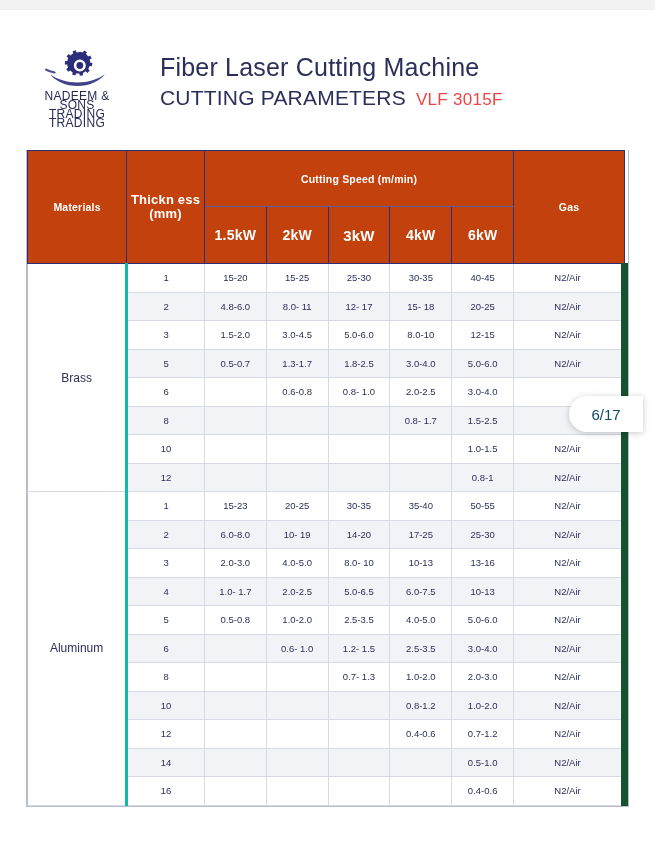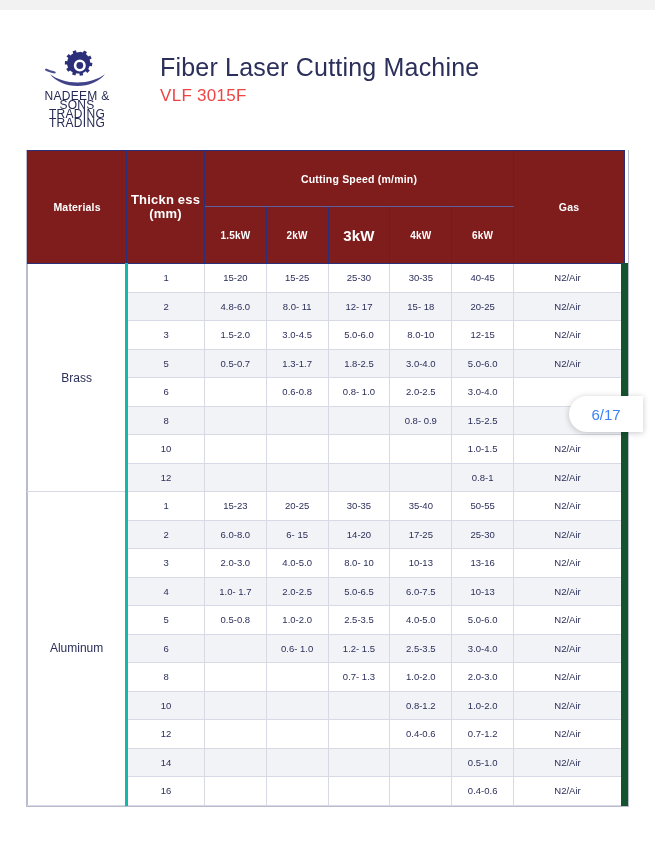--- a/index.html
+++ b/index.html
@@ -81,37 +81,37 @@
     margin: 22px 26px 0 26px;
     border: 1px solid #b9bccd;
     border-top: none;
   }
   table {
     border-collapse: collapse;
     width: 100%;
     table-layout: fixed;
   }
   thead th {
-    background: #7f1d1d;
+    background: #c2410c;
     color: #ffffff;
     font-weight: bold;
     border: 1px solid #2b2f7a;
     text-align: center;
     vertical-align: middle;
     font-size: 10px;
     letter-spacing: 0.2px;
   }
   th.speed-group {
     font-size: 10.5px;
     height: 56px;
     border-bottom: 1px solid #5b5fa0;
   }
   th.sub-kw {
     height: 57px;
-    font-size: 10px;
+    font-size: 14px;
     border-top: 1px solid #5b5fa0;
   }
   th.sub-kw.big {
     font-size: 15px;
   }
   th.tall {
     height: 113px;
   }
   th.materials { font-size: 10.5px; margin-left: 45px; }
   th.thickness { font-size: 13px; line-height: 14px;}
@@ -147,21 +147,21 @@
     top: 396px;
     width: 74px;
     height: 36px;
     background: #ffffff;
     border-radius: 24px 0 0 24px;
     box-shadow: 0 1px 6px rgba(0,0,0,0.22);
     display: flex;
     align-items: center;
     justify-content: center;
     font-size: 15px;
-    color: #3b82f6;
+    color: #0c4a6e;
   }
 </style>
 </head>
 <body>
 
 <div id="page">
 
   <div class="topbar"></div>
 
   <div class="header">
@@ -175,20 +175,21 @@
             <path d="M2 20.5c2.5 1.2 5.5 2.2 8.8 3 .5.1.9.5.9 1 0 .6-.5 1-1.1.9-3.4-.7-6.5-1.7-9.1-3-.6-.3-.7-1.1-.1-1.5.2-.2.4-.2.6-.4z" opacity="0.85"></path>
           </g>
         </svg>
       </div>
       <div class="logo-text">NADEEM &amp; SONS</div>
       <div class="logo-text">TRADING TRADING</div>
     </div>
     <div class="title-block">
       <div class="title-main">Fiber Laser Cutting Machine</div>
       <div class="title-sub-row">
+        <span class="title-sub">CUTTING PARAMETERS</span>
         <span class="title-model">VLF 3015F</span>
       </div>
     </div>
   </div>
 
   <div class="table-wrap">
     <table>
       <colgroup>
         <col class="c-mat">
           <col class="c-thk">
@@ -259,21 +260,21 @@
             <td>0.8- 1.0</td>
             <td>2.0-2.5</td>
             <td>3.0-4.0</td>
             <td class="gas-cell"></td>
           </tr>
           <tr class="alt">
             <td class="thick-cell">8</td>
             <td></td>
             <td></td>
             <td></td>
-            <td>0.8- 0.9</td>
+            <td>0.8- 1.7</td>
             <td>1.5-2.5</td>
             <td class="gas-cell"></td>
           </tr>
           <tr>
             <td class="thick-cell">10</td>
             <td></td>
             <td></td>
             <td></td>
             <td></td>
             <td>1.0-1.5</td>
@@ -294,21 +295,21 @@
             <td>15-23</td>
             <td>20-25</td>
             <td>30-35</td>
             <td>35-40</td>
             <td>50-55</td>
             <td class="gas-cell">N2/Air</td>
           </tr>
           <tr class="alt">
             <td class="thick-cell">2</td>
             <td>6.0-8.0</td>
-            <td>6- 15</td>
+            <td>10- 19</td>
             <td>14-20</td>
             <td>17-25</td>
             <td>25-30</td>
             <td class="gas-cell">N2/Air</td>
           </tr>
           <tr>
             <td class="thick-cell">3</td>
             <td>2.0-3.0</td>
             <td>4.0-5.0</td>
             <td>8.0- 10</td>

